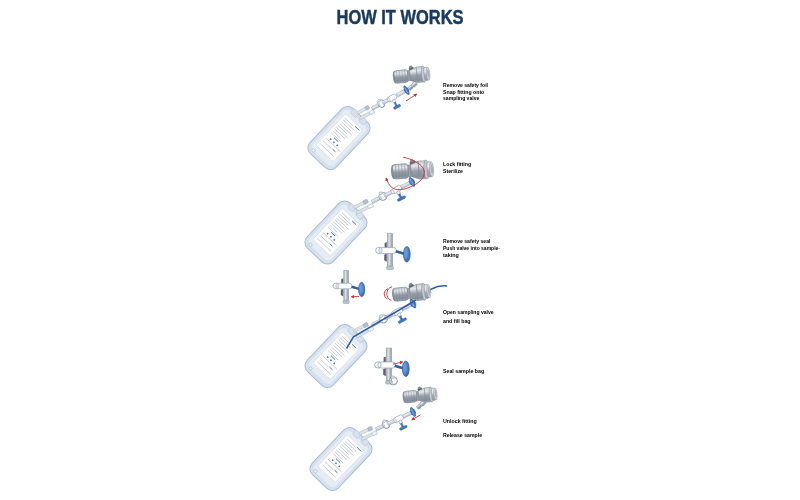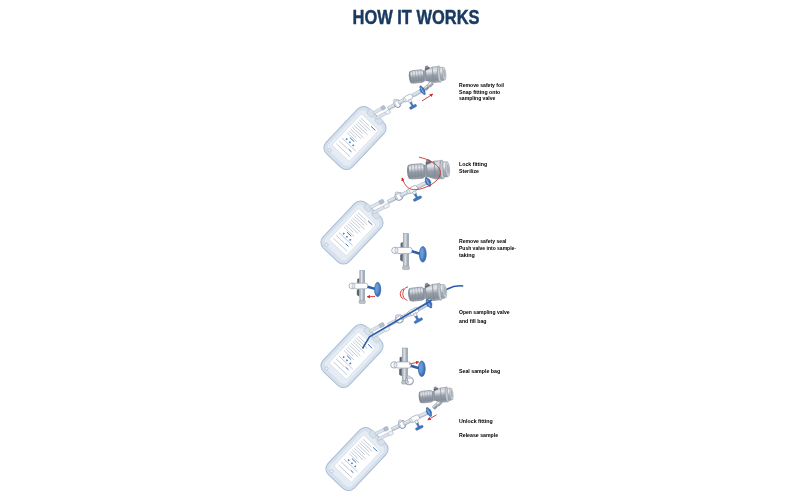--- a/index.html
+++ b/index.html
@@ -1,17 +1,17 @@
 <!DOCTYPE html>
 <html><head>
 <meta charset="utf-8">
 <style>
 html,body{margin:0;padding:0;background:#fff;}
 #stage{position:relative;width:758px;height:500px;overflow:hidden;background:#fde047;
-font-family:"Liberation Sans",sans-serif;margin-left:16px;}
+font-family:"Liberation Sans",sans-serif;}
 </style>
 </head>
 <body>
 <div id="stage">
 <svg width="800" height="500" viewBox="0 0 800 500">
 <defs>
 <linearGradient id="cylV" x1="0" y1="0" x2="0" y2="1">
   <stop offset="0" stop-color="#c9ced6"></stop>
           <stop offset="0.25" stop-color="#e3e6ea"></stop>
   <stop offset="0.55" stop-color="#959da8"></stop>

